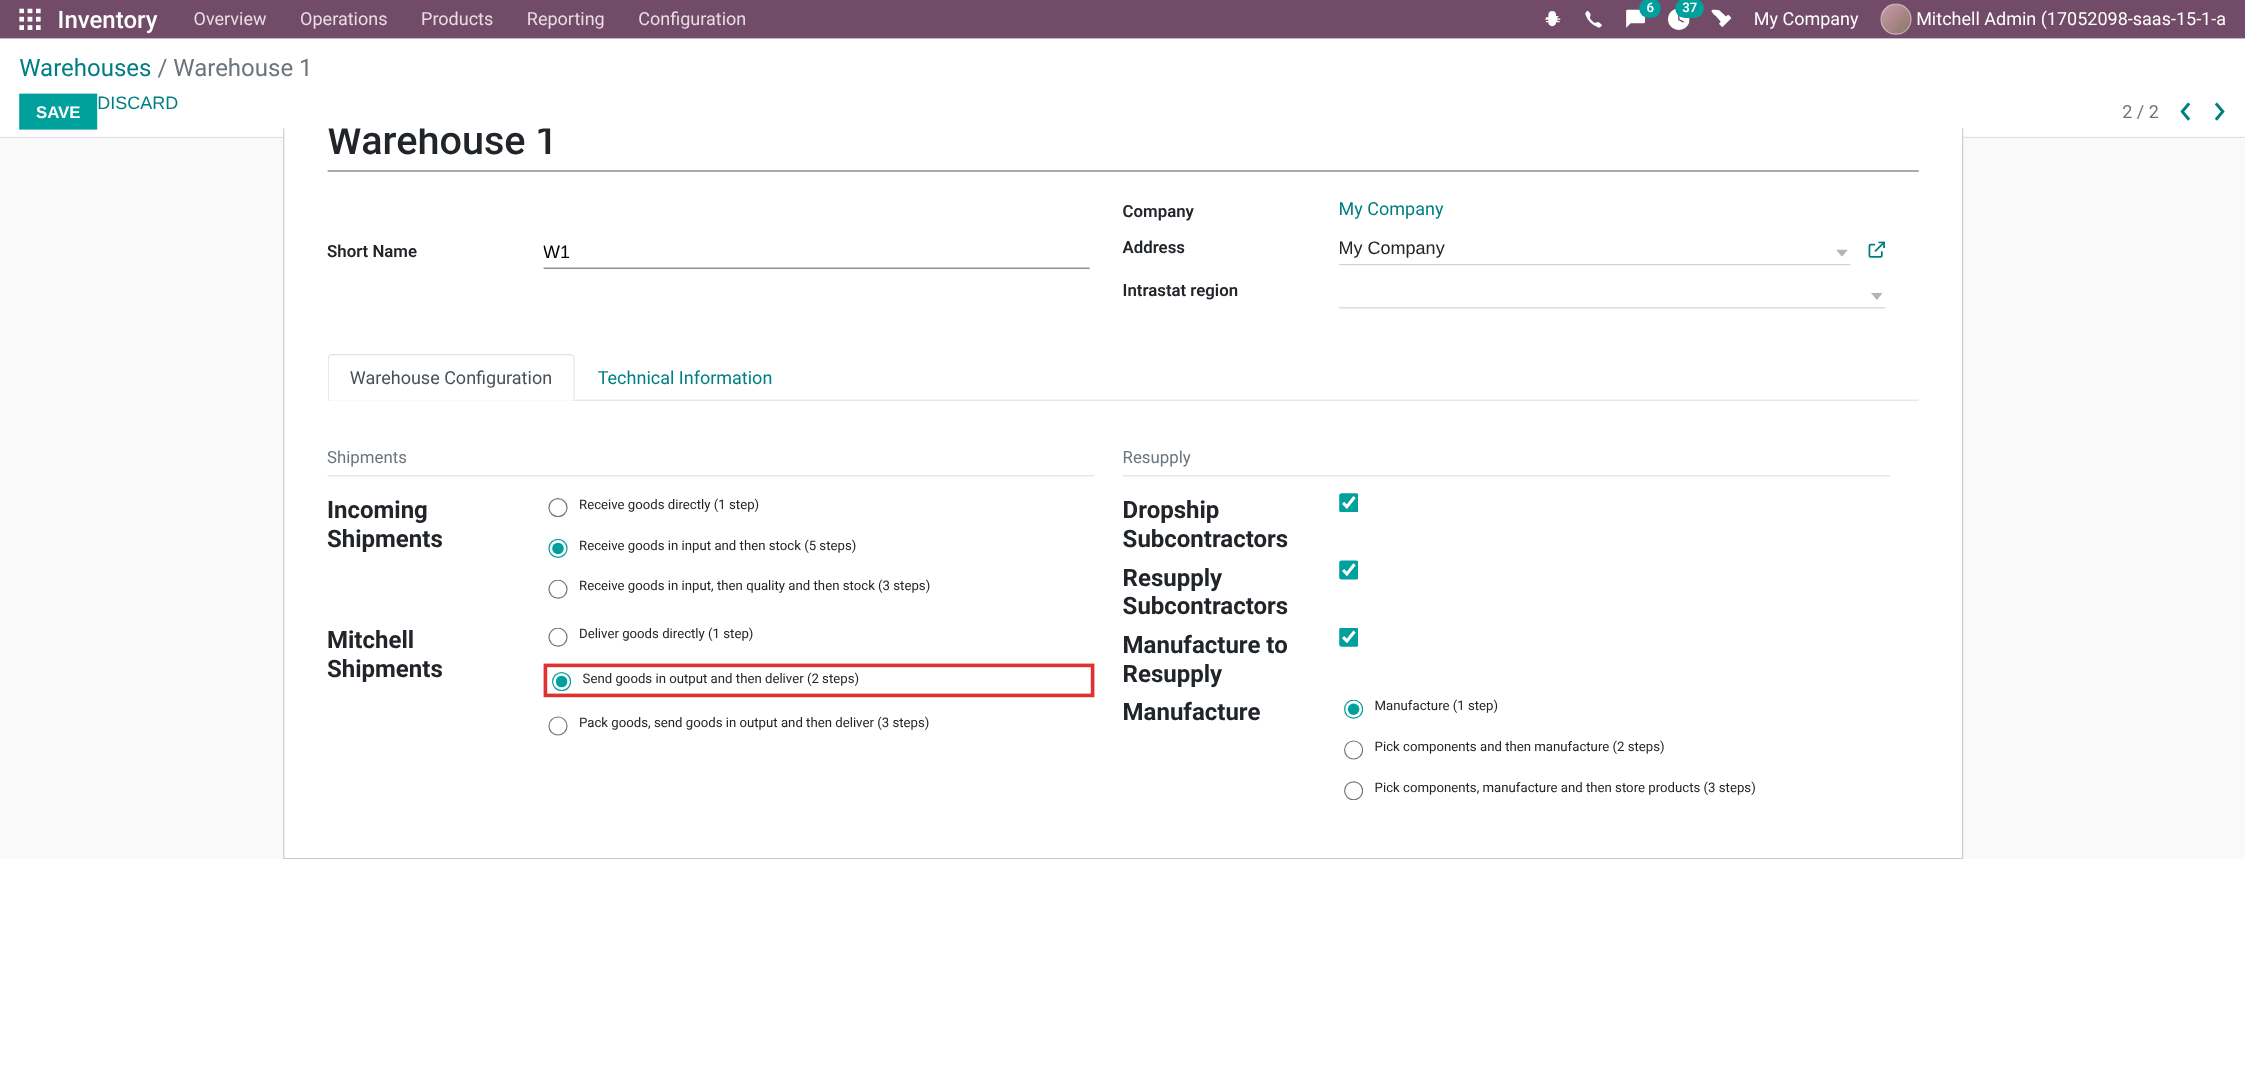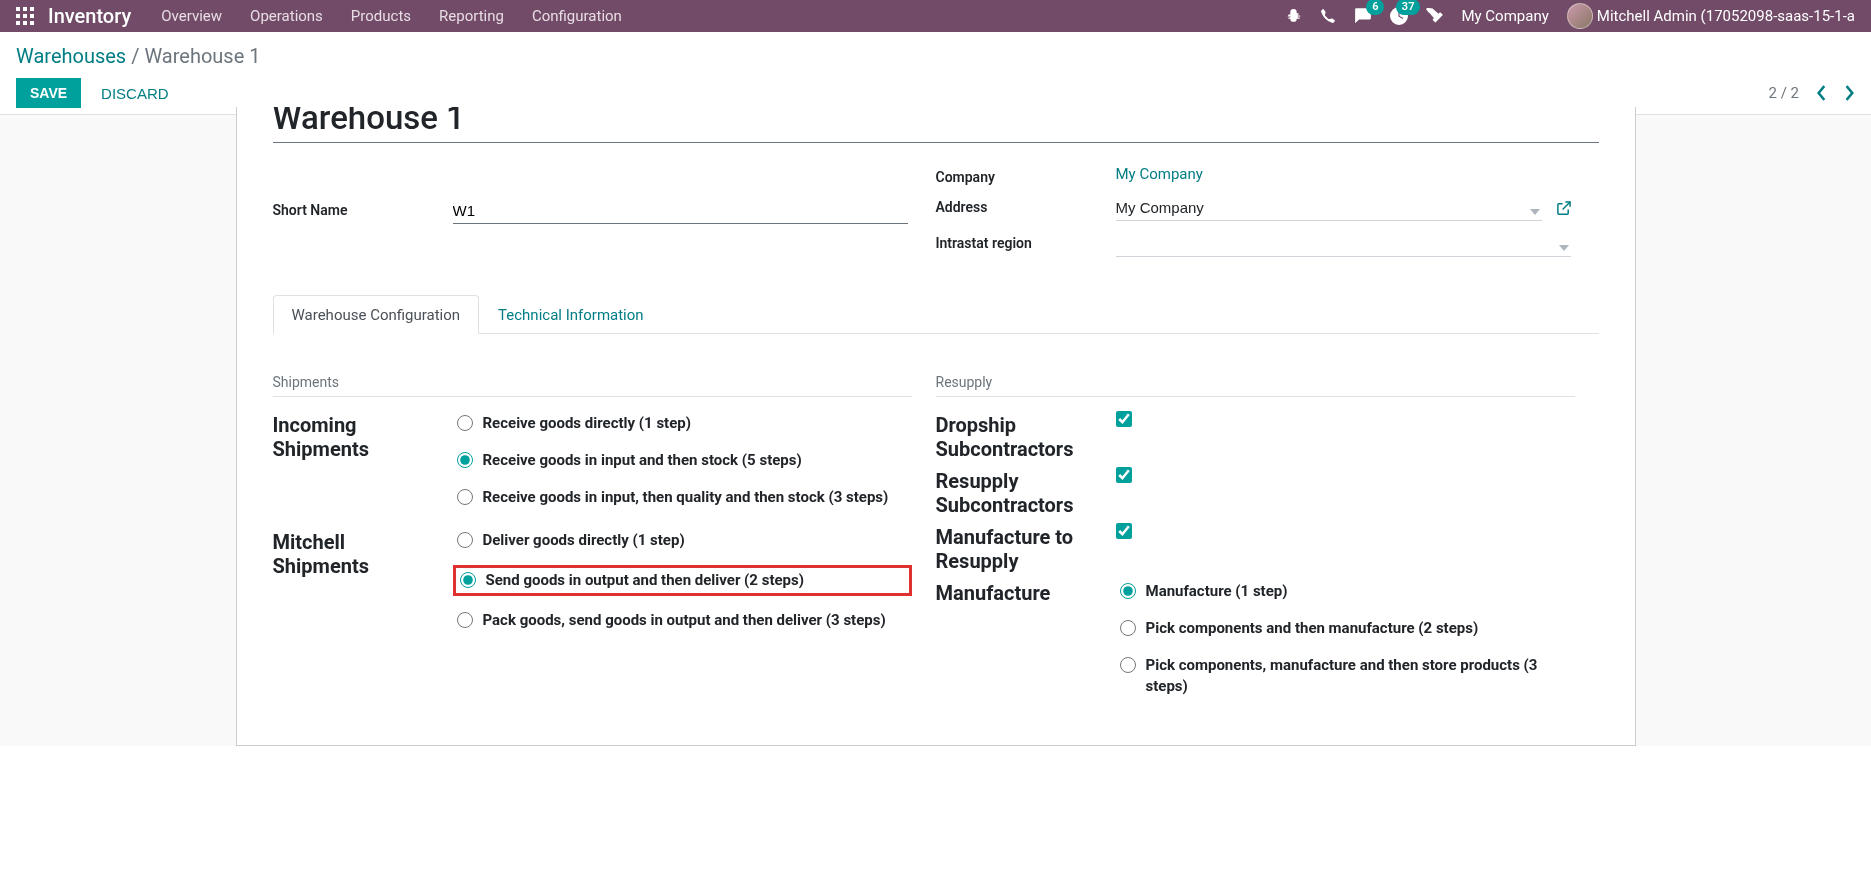--- a/index.html
+++ b/index.html
@@ -16,21 +16,21 @@
 .badge { position: absolute; top: -8px; right: -12px; background: #00A09D; color: #fff; font-size: 11px; font-weight: 600; border-radius: 10px; padding: 1px 6px; line-height: 14px; }
 .navbar .company-name { color: #fff; font-size: 15px; }
 .navbar .user { display: flex; align-items: center; gap: 4px; color: #fff; font-size: 15px; }
 .avatar { width: 26px; height: 26px; border-radius: 50%; background: linear-gradient(135deg,#c9a,#876); display:inline-block; border:1px solid rgba(255,255,255,0.4); }
 
 
 .control-bar { padding: 12px 16px 6px 16px; }
 .breadcrumb { font-size: 20px; color: #6c757d; }
 .breadcrumb a { color: #017E84; text-decoration: none; }
 .cp-buttons { display: flex; align-items: center; margin-top: 10px; justify-content: space-between; }
-.cp-left { display: flex; align-items: center; gap: 20px; }
+.cp-left { display: flex; align-items: flex-start; }
 .btn-primary { background: #00A09D; color: #fff; border: none; padding: 7px 14px; font-size: 14px; font-weight: 600; cursor: pointer; }
 .btn-link { color: #017E84; background: none; border: none; font-size: 15px; font-weight: 500; cursor: pointer; }
 .cp-right { display: flex; align-items: center; gap: 18px; color: #6c757d; font-size: 15px; }
 .pager-nav { color: #6c757d; cursor: pointer; }
 .pager-nav svg { display:block; }
 
 
 .sheet-bg { background: #f9f9f9; border-top: 1px solid #dee2e6; padding-top: 0; }
 .form-sheet { background: #fff; max-width: 1400px; margin: 0 auto; border: 1px solid #ccc; border-top: none; padding: 0 36px 28px 36px; position: relative; }
 .record-title { font-size: 33px; font-weight: 500; color: #212529; border-bottom: 1px solid #6c757d; padding-bottom: 4px; margin-bottom: 22px; margin-top: -8px; overflow: hidden; height: 36px; line-height: 22px; }
@@ -55,21 +55,21 @@
 .inner-cols { display: flex; margin-top: 40px; }
 .inner-col { flex: 1; padding-right: 24px; }
 .group-title { font-size: 14px; color: #6c757d; border-bottom: 1px solid #dee2e6; padding-bottom: 6px; margin-bottom: 14px; }
 
 .opt-row { display: flex; margin-bottom: 6px; }
 .opt-label { width: 180px; font-weight: 700; font-size: 20px; color: #212529; padding-top: 2px; padding-right: 8px; }
 .opt-widget { flex: 1; }
 .radio-line { display: flex; align-items: flex-start; gap: 10px; margin-bottom: 12px; padding: 2px 4px; }
 .radio-line.highlight { border: 3px solid #e03131; }
 .radio-input { width: 16px; height: 16px; accent-color: #00A09D; margin-top: 2px; flex-shrink:0; cursor:pointer; }
-.radio-text { font-size: 15px; color: #212529; line-height: 1.4; font-weight: bold; }
+.radio-text { font-size: 11px; color: #212529; line-height: 1.4; }
 .check-input { width: 16px; height: 16px; accent-color: #00A09D; cursor:pointer; }
 
 .addr-wrap { display:flex; align-items:center; gap: 6px; }
 .addr-wrap .m2o-wrap { flex:1; position:relative; }
 
 svg { vertical-align: middle; }
 </style>
 </head>
 <body>
 

